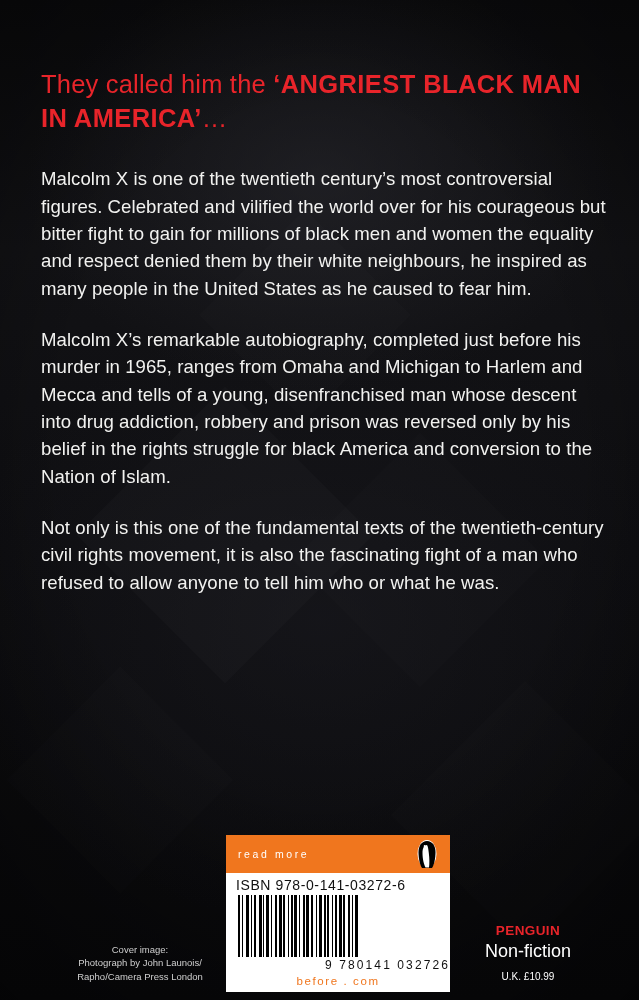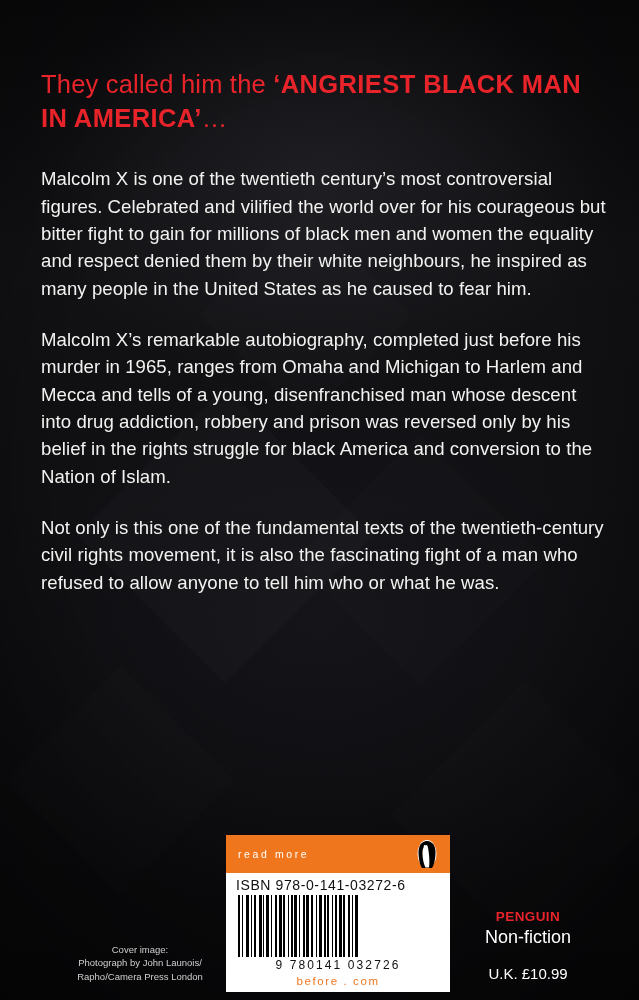--- a/index.html
+++ b/index.html
@@ -135,21 +135,21 @@
   }
   .bars i {
     display: block;
     background: #000;
     height: 100%;
   }
   .barnum {
     color: #111;
     font-size: 12px;
     letter-spacing: 2.1px;
-    text-align: center;
+    text-align: right;
     padding-top: 1px;
   }
   .penguin-com {
     color: #f0761e;
     font-size: 11.5px;
     letter-spacing: 1.6px;
     text-align: center;
     padding: 3px 0 2px 0;
   }
 
@@ -167,22 +167,22 @@
     letter-spacing: 0.4px;
     line-height: 1.25;
   }
   .imprint .kind {
     color: #ffffff;
     font-size: 18px;
     line-height: 1.3;
   }
   .imprint .price {
     color: #ffffff;
-    font-size: 15px;
-    margin-top: 16px;
+    font-size: 10px;
+    margin-top: 8px;
   }
 </style>
 </head>
 <body>
 
 <div class="cover">
 
   <div class="facet f1"></div>
   <div class="facet f2"></div>
   <div class="facet f3"></div>

